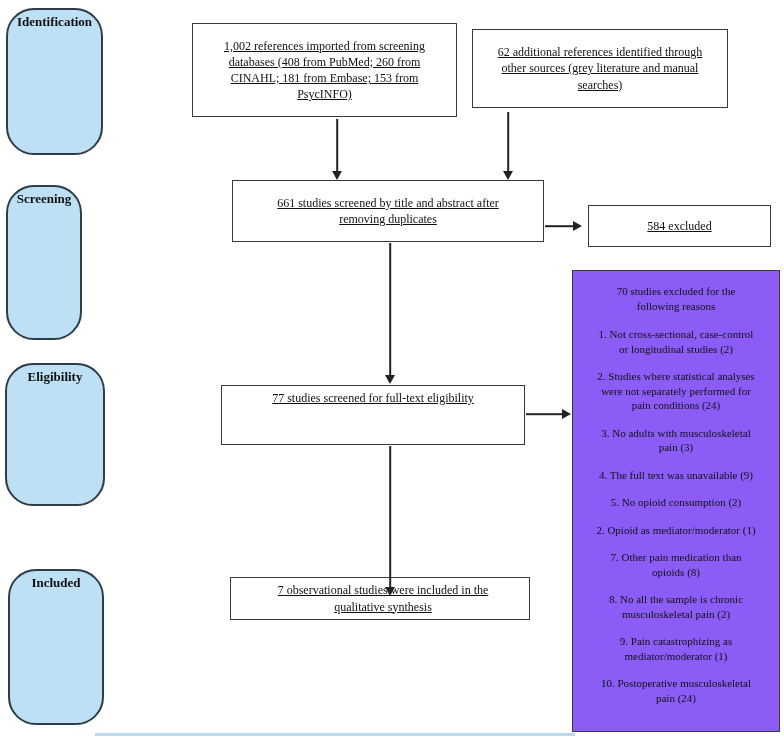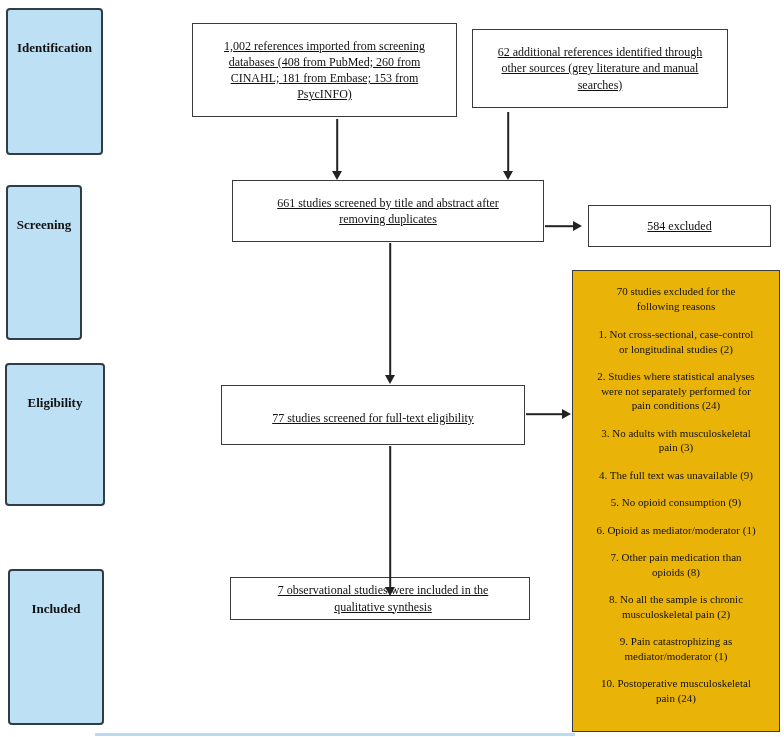--- a/index.html
+++ b/index.html
@@ -11,26 +11,26 @@
     font-family: "Liberation Serif", "DejaVu Serif", serif;
     color: #111111;
     overflow: hidden;
   }
 
   
   .stage {
     position: absolute;
     background: #bee0f4;
     border: 2px solid #2e3d46;
-    border-radius: 4px;
+    border-radius: 28px;
     box-sizing: border-box;
     font-weight: bold;
     font-size: 13px;
     text-align: center;
-    padding-top: 30px;
+    padding-top: 4px;
   }
   .stage-identification { left: 6px;  top: 8px;   width: 97px;  height: 147px; }
   .stage-screening      { left: 6px;  top: 185px; width: 76px;  height: 155px; }
   .stage-eligibility    { left: 5px;  top: 363px; width: 100px; height: 143px; }
   .stage-included       { left: 8px;  top: 569px; width: 96px;  height: 156px; }
 
   
   .box {
     position: absolute;
     background: #ffffff;
@@ -44,28 +44,28 @@
     font-size: 12px;
     line-height: 1.35;
     padding: 4px 10px;
     text-decoration: underline;
   }
   .box-imported   { left: 192px; top: 23px;  width: 265px; height: 94px; }
   .box-additional { left: 472px; top: 29px;  width: 256px; height: 79px; }
   .box-screened   { left: 232px; top: 180px; width: 312px; height: 62px; }
   .box-excluded-screening { left: 588px; top: 205px; width: 183px; height: 42px; }
   .box-fulltext   { left: 221px; top: 385px; width: 304px; height: 60px;
-                    align-items: flex-start; padding-top: 24px; }
+                    align-items: flex-start; padding-top: 4px; }
   .box-included   { left: 230px; top: 577px; width: 300px; height: 43px; padding-left: 16px; }
 
   
   .box-reasons {
     position: absolute;
     left: 572px; top: 270px; width: 208px; height: 462px;
-    background: #eab308;
+    background: #8b5cf6;
     border: 1.5px solid #3a3a3a;
     box-sizing: border-box;
     padding: 13px 6px 6px 6px;
     font-size: 11px;
     line-height: 1.32;
     text-align: center;
   }
   .box-reasons .reason-title { white-space: pre-line; margin-bottom: 14px; }
   .box-reasons .reason-item  { white-space: pre-line; margin-bottom: 13px; }
 
@@ -138,22 +138,22 @@
     <div class="reason-title">70 studies excluded for the
 following reasons</div>
     <div class="reason-item">1. Not cross-sectional, case-control
 or longitudinal studies (2)</div>
     <div class="reason-item">2. Studies where statistical analyses
 were not separately performed for
 pain conditions (24)</div>
     <div class="reason-item">3. No adults with musculoskeletal
 pain (3)</div>
     <div class="reason-item">4. The full text was unavailable (9)</div>
-    <div class="reason-item">5. No opioid consumption (9)</div>
-    <div class="reason-item">6. Opioid as mediator/moderator (1)</div>
+    <div class="reason-item">5. No opioid consumption (2)</div>
+    <div class="reason-item">2. Opioid as mediator/moderator (1)</div>
     <div class="reason-item">7. Other pain medication than
 opioids (8)</div>
     <div class="reason-item">8. No all the sample is chronic
 musculoskeletal pain (2)</div>
     <div class="reason-item">9. Pain catastrophizing as
 mediator/moderator (1)</div>
     <div class="reason-item">10. Postoperative musculoskeletal
 pain (24)</div>
   </div>
 

